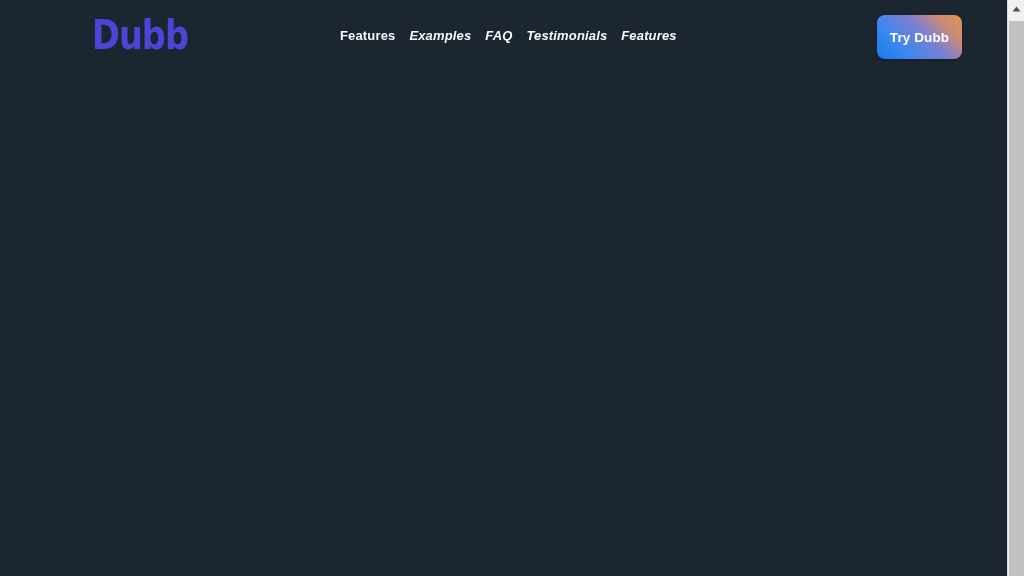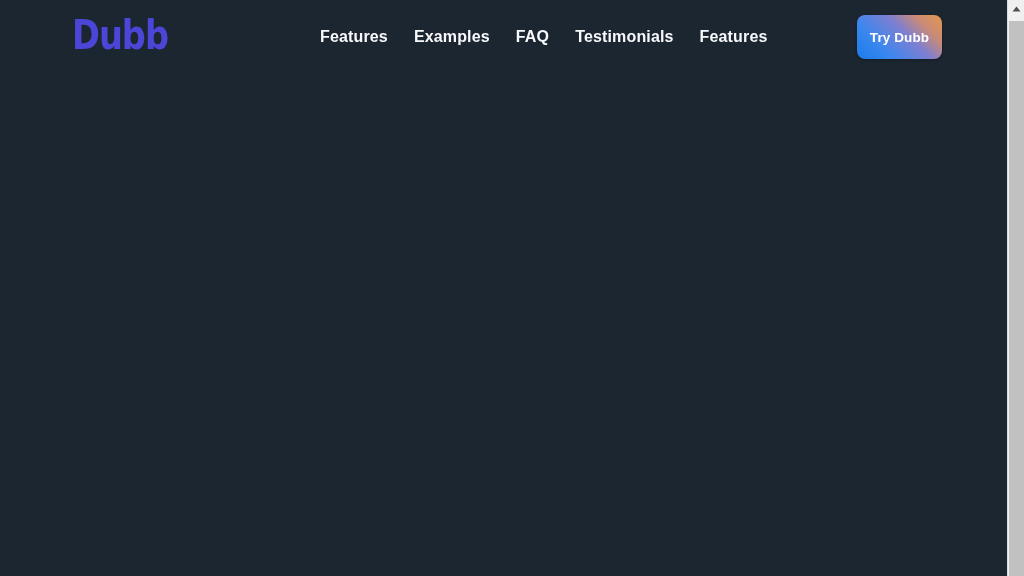--- a/index.html
+++ b/index.html
@@ -16,20 +16,21 @@
     font-family: "Liberation Sans", sans-serif;
     -webkit-font-smoothing: antialiased;
   }
 
   
   .viewport {
     position: relative;
     width: 1024px;
     height: 491px;
     display: flex;
+    padding-left: 20px;
   }
 
   .page {
     position: relative;
     width: 1007px;
     height: 576px;
     background: #1c2630;
     overflow: hidden;
   }
 
@@ -63,30 +64,30 @@
     position: absolute;
     left: 320px;
     top: 28px;
     display: flex;
     align-items: center;
     gap: 0;
   }
 
   .nav-link {
     color: #f7f9fb;
-    font-size: 16px;
+    font-size: 13px;
     font-weight: bold;
     letter-spacing: 0.15px;
     text-decoration: none;
     white-space: nowrap;
     cursor: pointer;
     display: inline-block;
   }
 
-  .nav-link + .nav-link { margin-left: 26px; }
+  .nav-link + .nav-link { margin-left: 14px; font-style: italic; }
 
   .cta-button {
     position: absolute;
     left: 857px;
     top: 15px;
     width: 85px;
     height: 44px;
     border: none;
     border-radius: 8px;
     background: linear-gradient(45deg, #1a7ceb 0%, #3b87ef 28%, #7f7fd0 58%, #c98a78 78%, #e2974c 100%);

